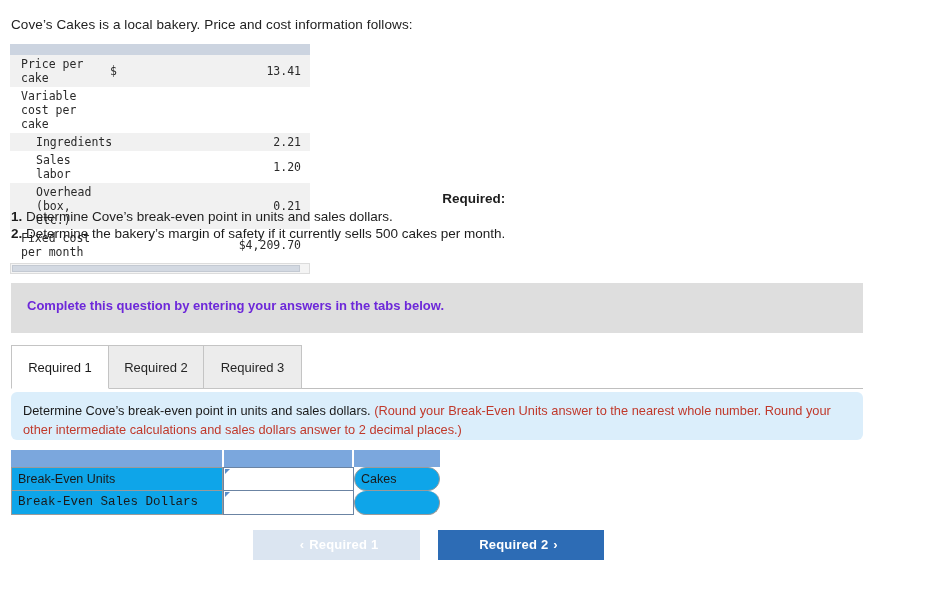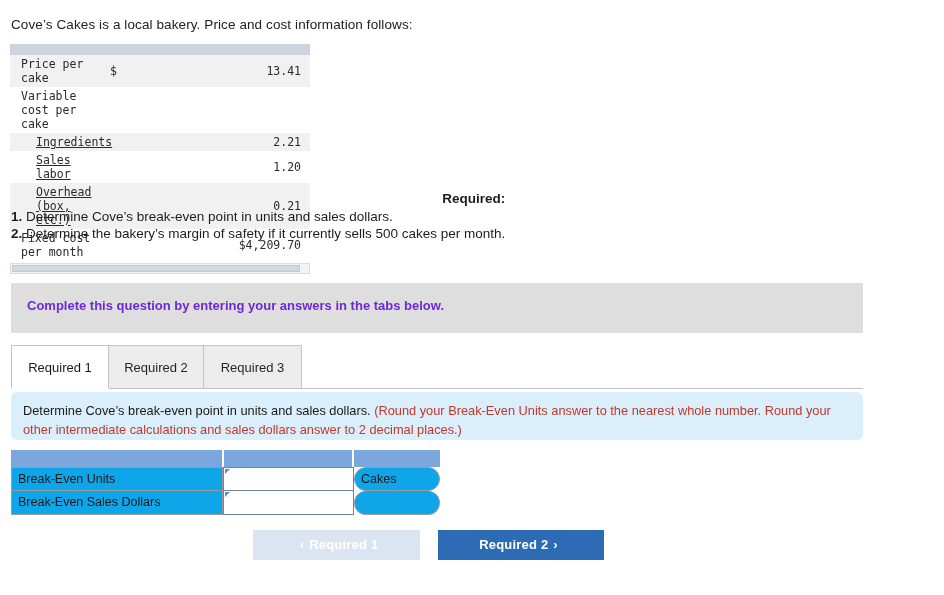--- a/index.html
+++ b/index.html
@@ -51,21 +51,21 @@
     border: 0;
   }
   .fact-table td {
     padding: 2px 0 2px 0;
     border: 0;
     line-height: 14px;
     vertical-align: middle;
   }
   .fact-table tr.alt td { background: #f1f1f1; }
   .lbl { padding-left: 11px !important; }
-  .lbl.ind { padding-left: 26px !important; text-decoration: underline; }
+  .lbl.ind { padding-left: 26px !important; }
   .cur {
     width: 26px;
     text-align: left;
   }
   .val {
     text-align: right;
     padding-right: 9px !important;
     width: 78px;
     white-space: pre;
   }
@@ -227,21 +227,21 @@
   }
   .ac-unit { left: 343px; width: 86px; padding-left: 6px; border-radius: 12px; }
   .flag {
     position: absolute;
     left: 1px;
     top: 1px;
     width: 0; height: 0;
     border-top: 5px solid #5b8dc8;
     border-right: 5px solid transparent;
   }
-  .arow2 .acell { border-top: 0; }
+  .arow2 .acell { border-top: 0; font-family: Liberation Mono, monospace; }
   .arow2 .ac-input { border-top: 0; }
 
   
   .nav {
     position: absolute;
     left: 0;
     top: 530px;
     width: 944px;
     height: 30px;
   }

